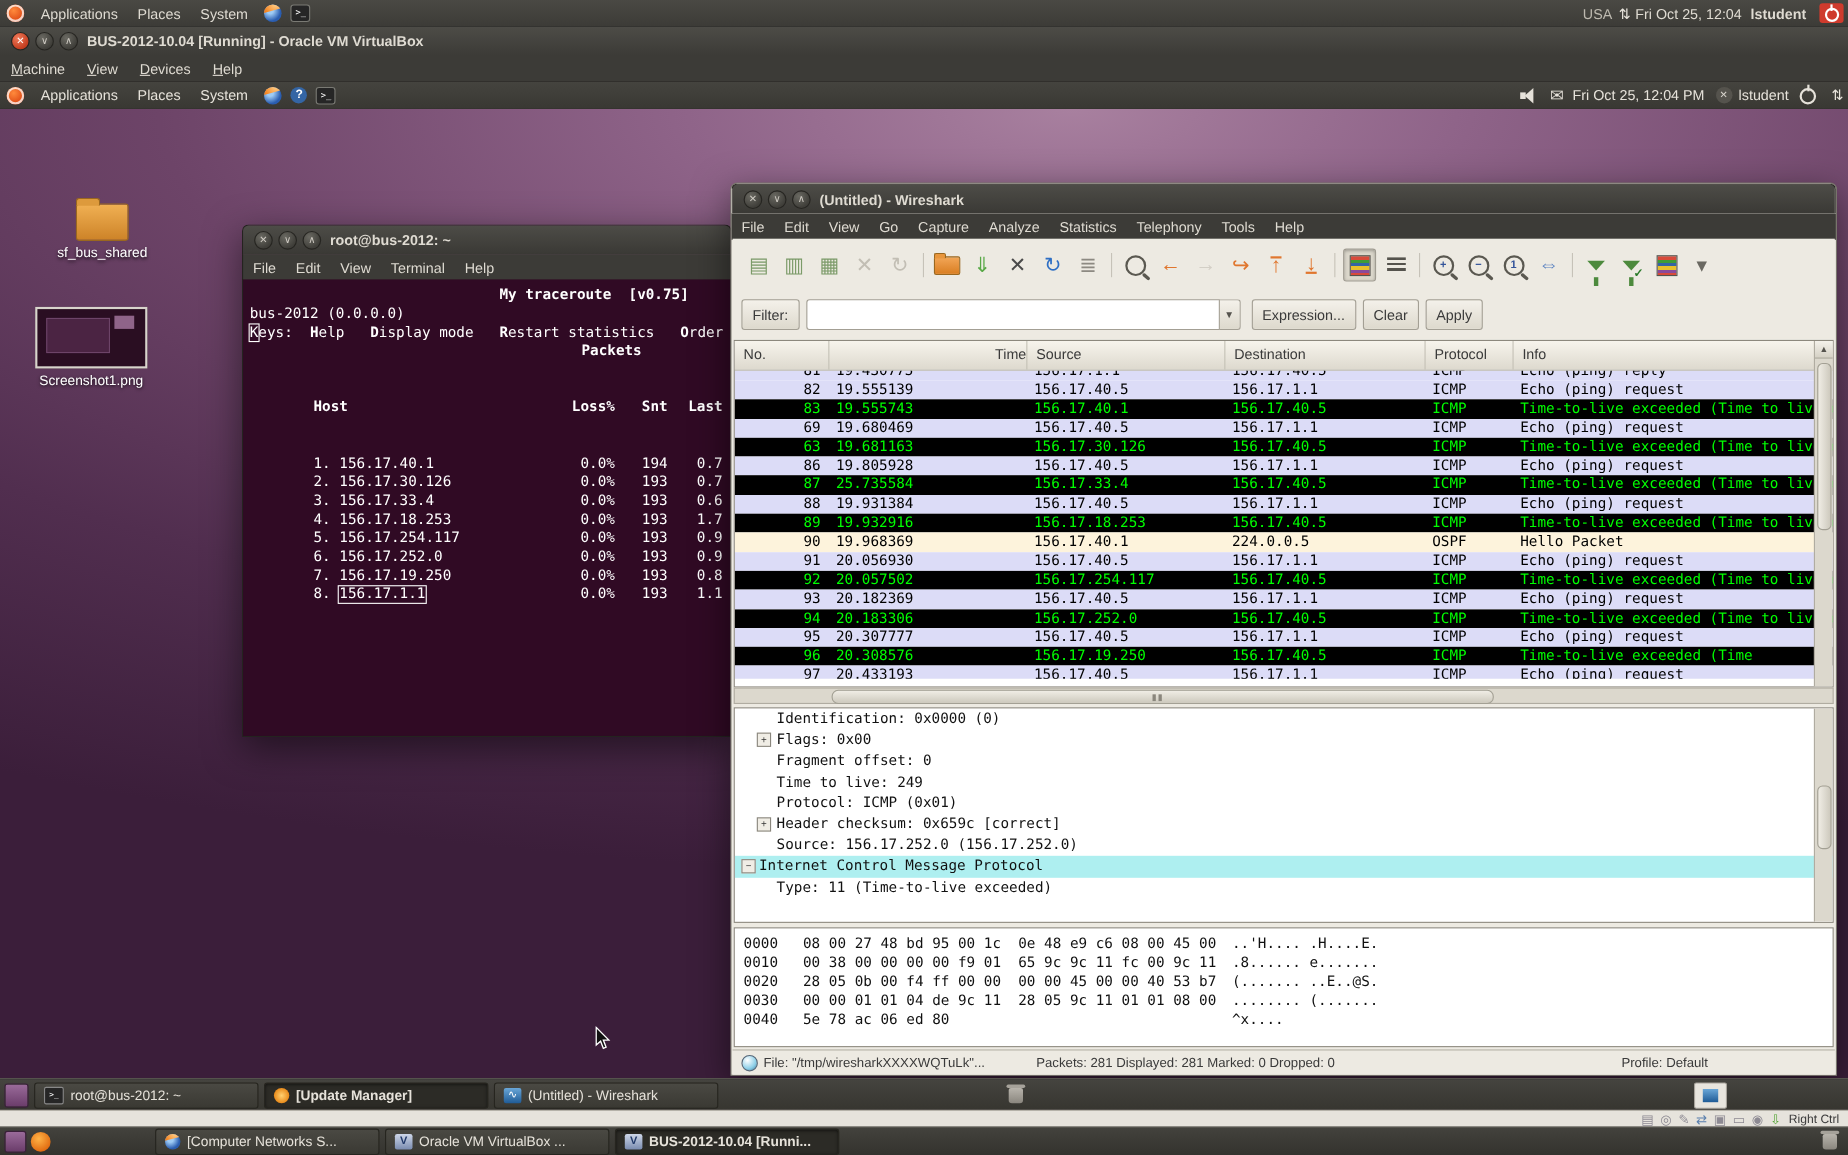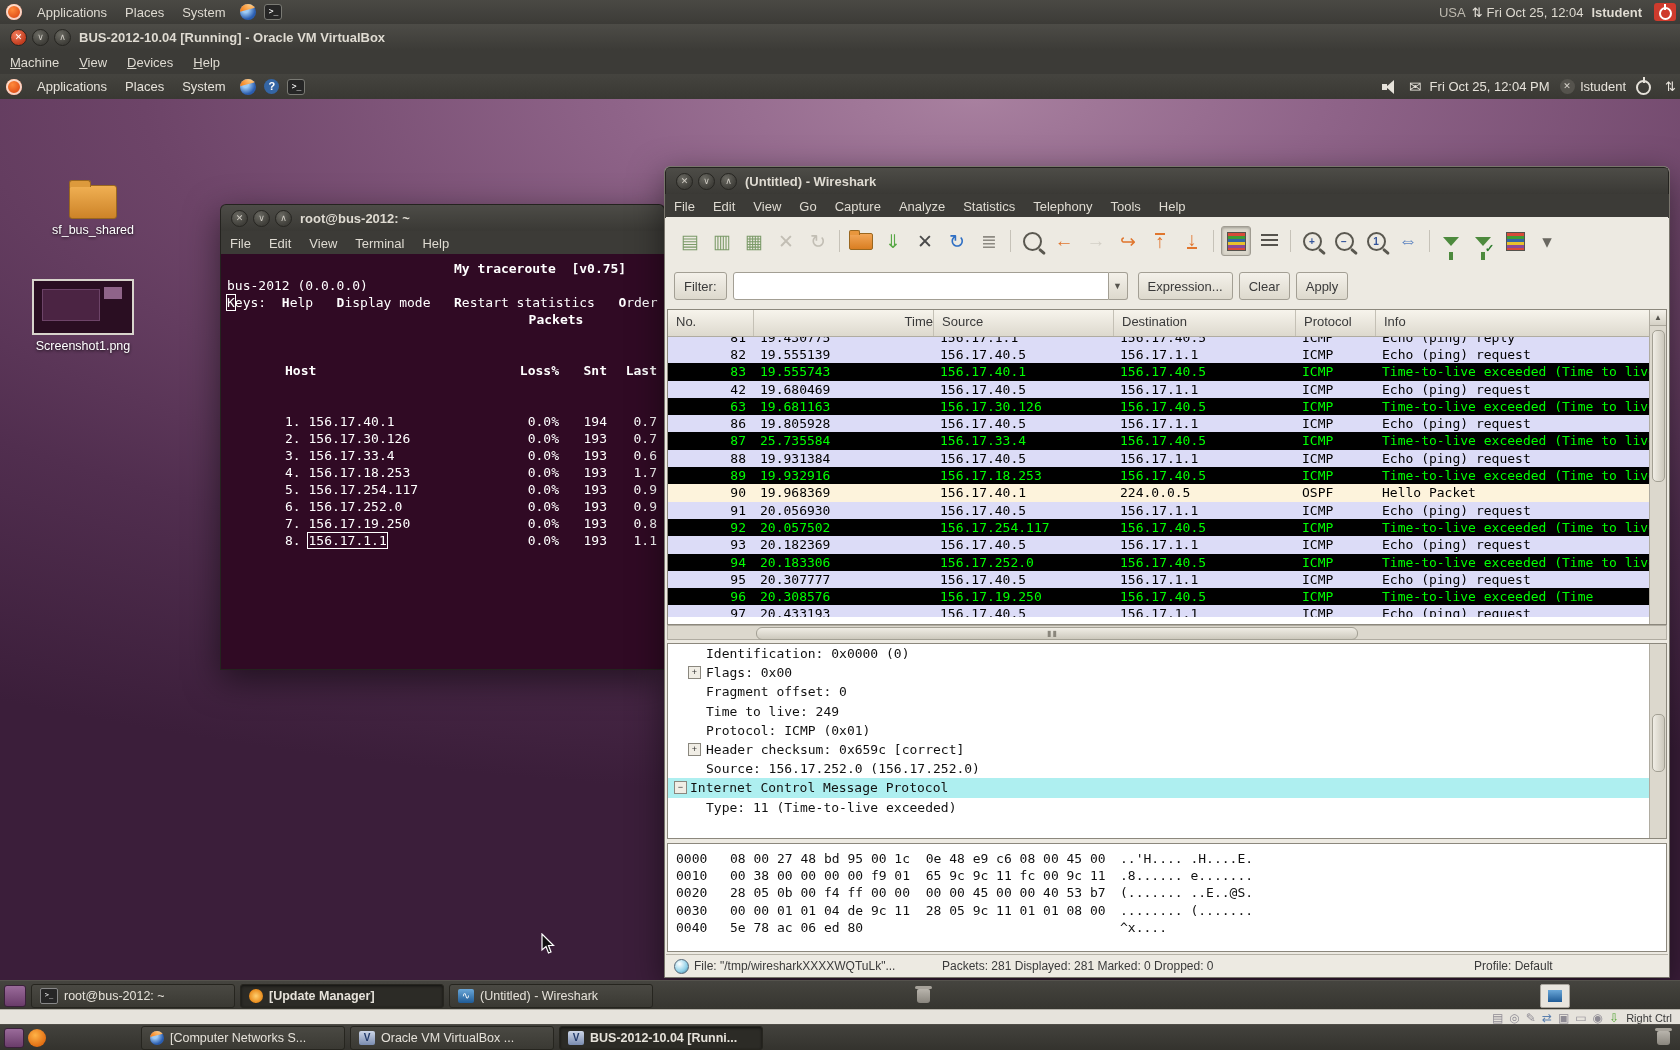--- a/index.html
+++ b/index.html
@@ -436,21 +436,21 @@
             </div>
             <div class="pkt exceeded">
               <span class="pcell c-no">83</span>
               <span class="pcell c-time">19.555743</span>
               <span class="pcell c-src">156.17.40.1</span>
               <span class="pcell c-dst">156.17.40.5</span>
               <span class="pcell c-proto">ICMP</span>
               <span class="pcell c-info">Time-to-live exceeded (Time to live e</span>
             </div>
             <div class="pkt request">
-              <span class="pcell c-no">42</span>
+              <span class="pcell c-no">69</span>
               <span class="pcell c-time">19.680469</span>
               <span class="pcell c-src">156.17.40.5</span>
               <span class="pcell c-dst">156.17.1.1</span>
               <span class="pcell c-proto">ICMP</span>
               <span class="pcell c-info">Echo (ping) request</span>
             </div>
             <div class="pkt exceeded">
               <span class="pcell c-no">63</span>
               <span class="pcell c-time">19.681163</span>
               <span class="pcell c-src">156.17.30.126</span>

